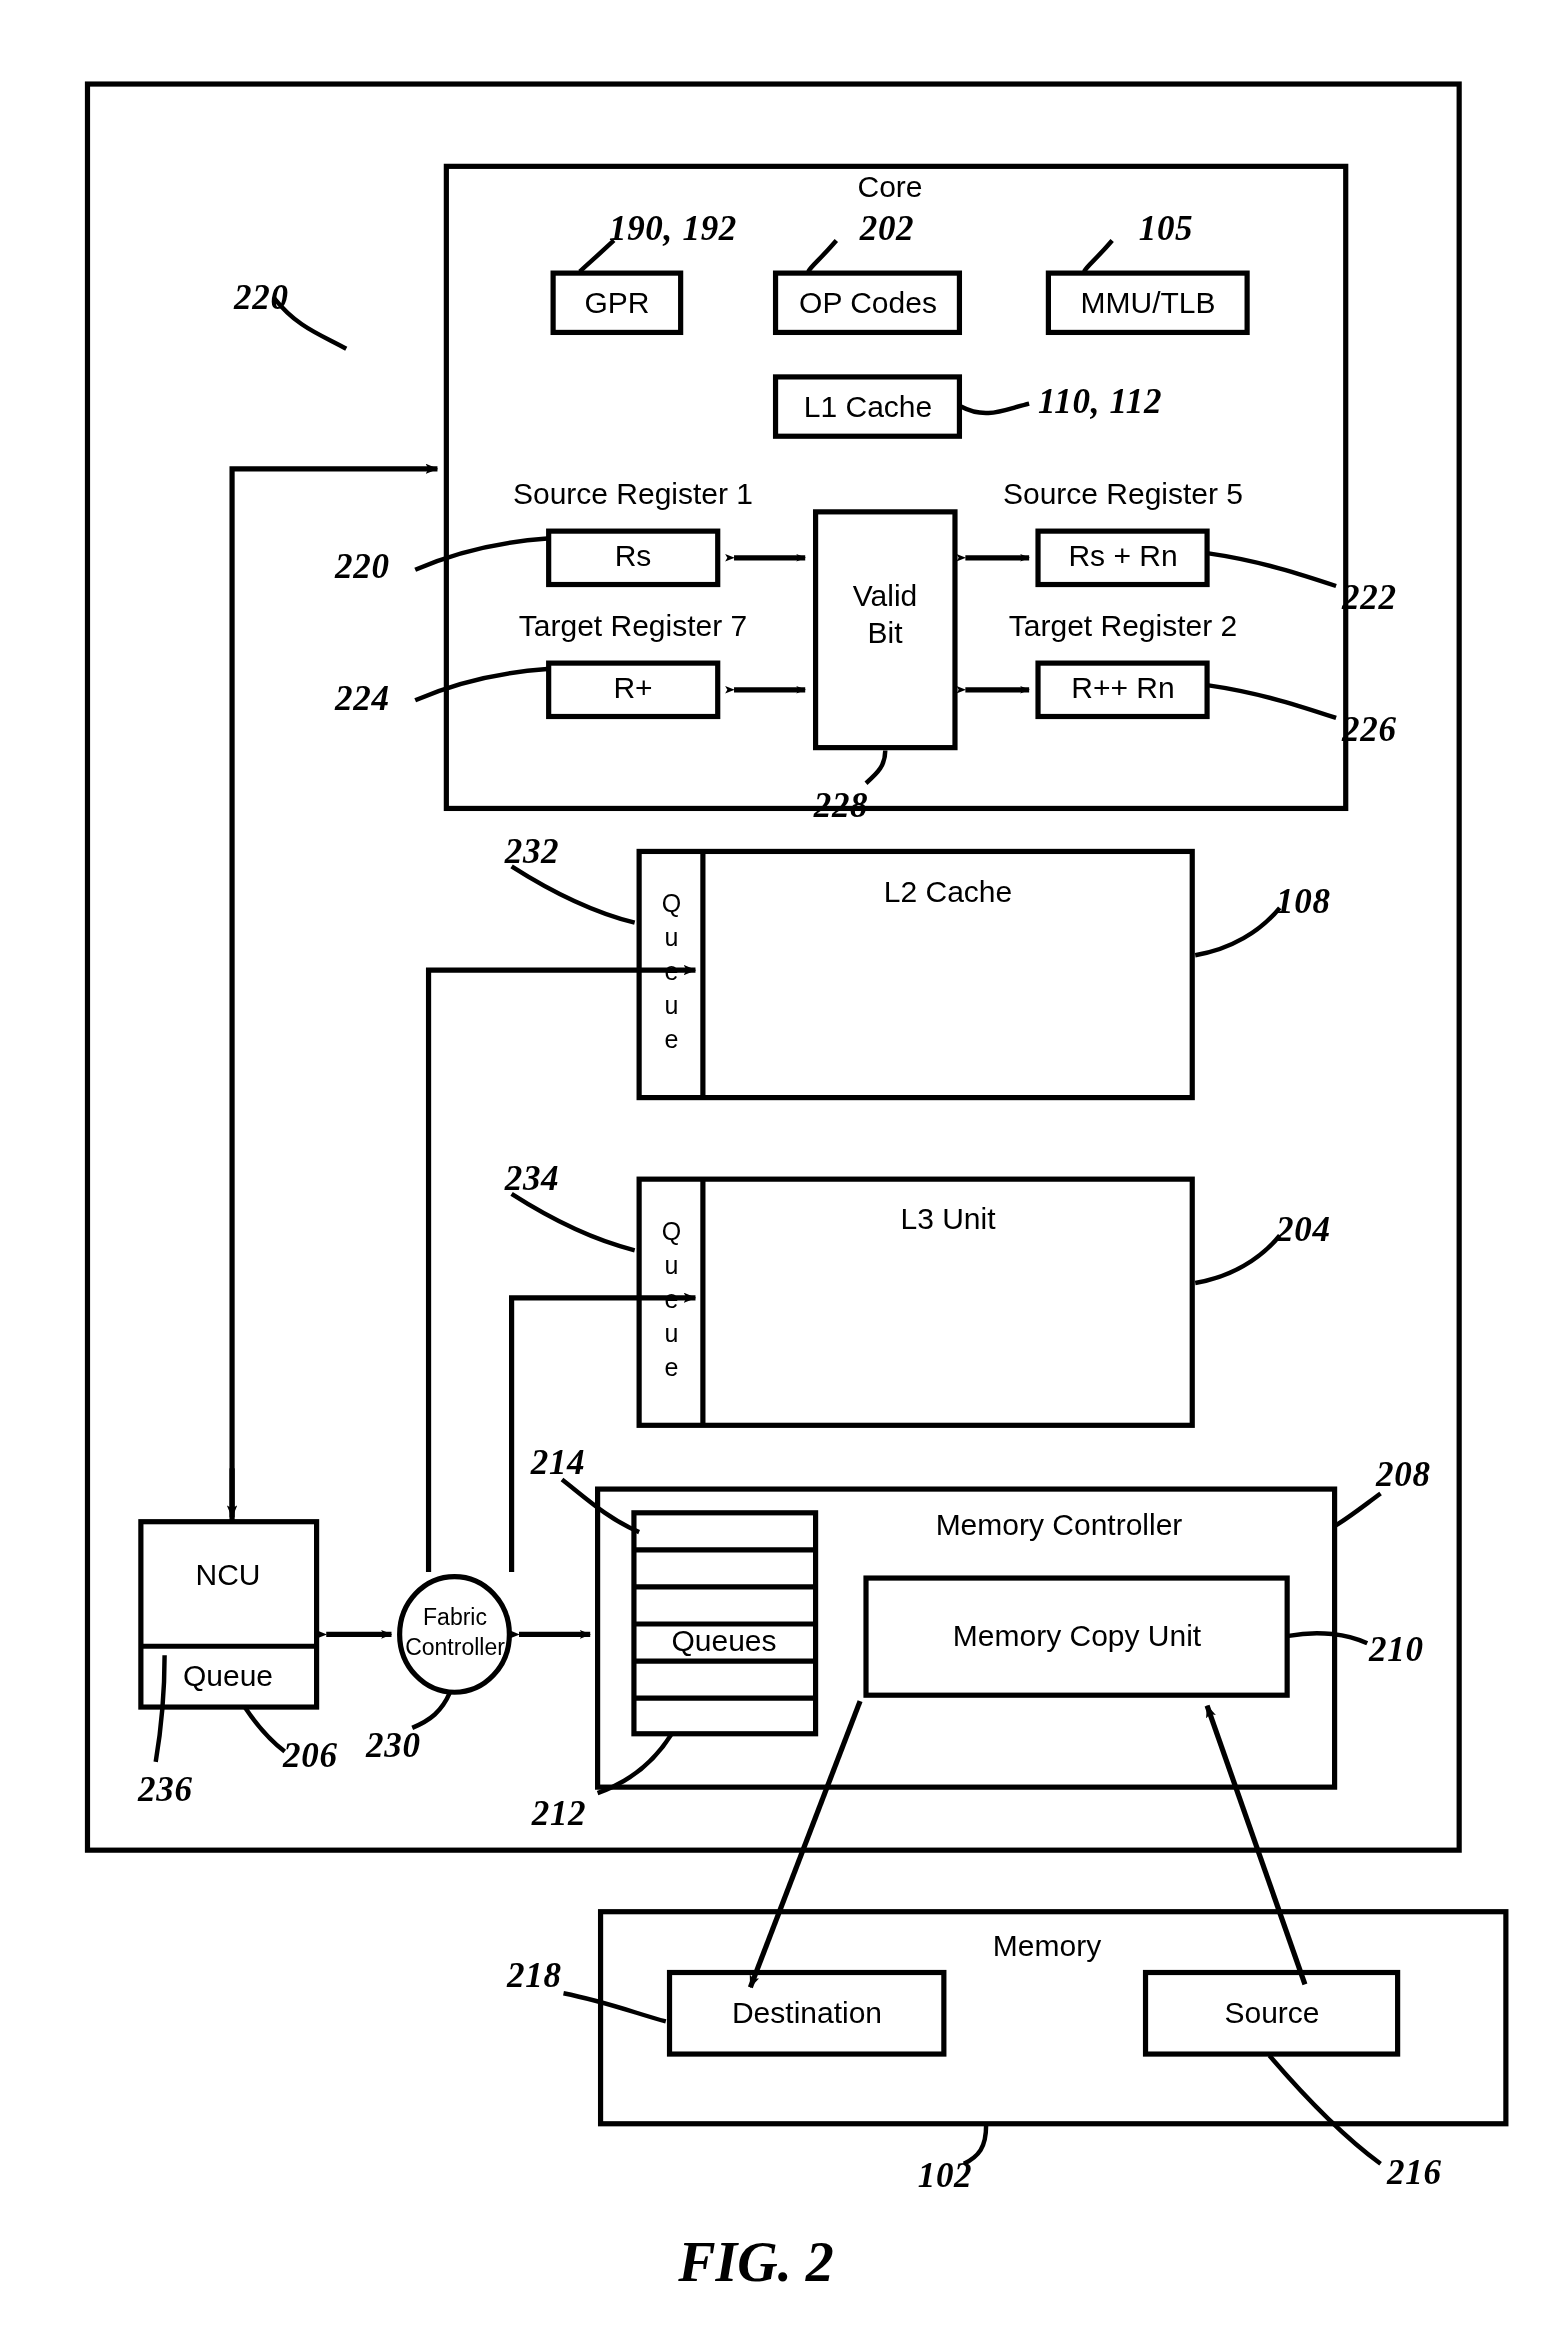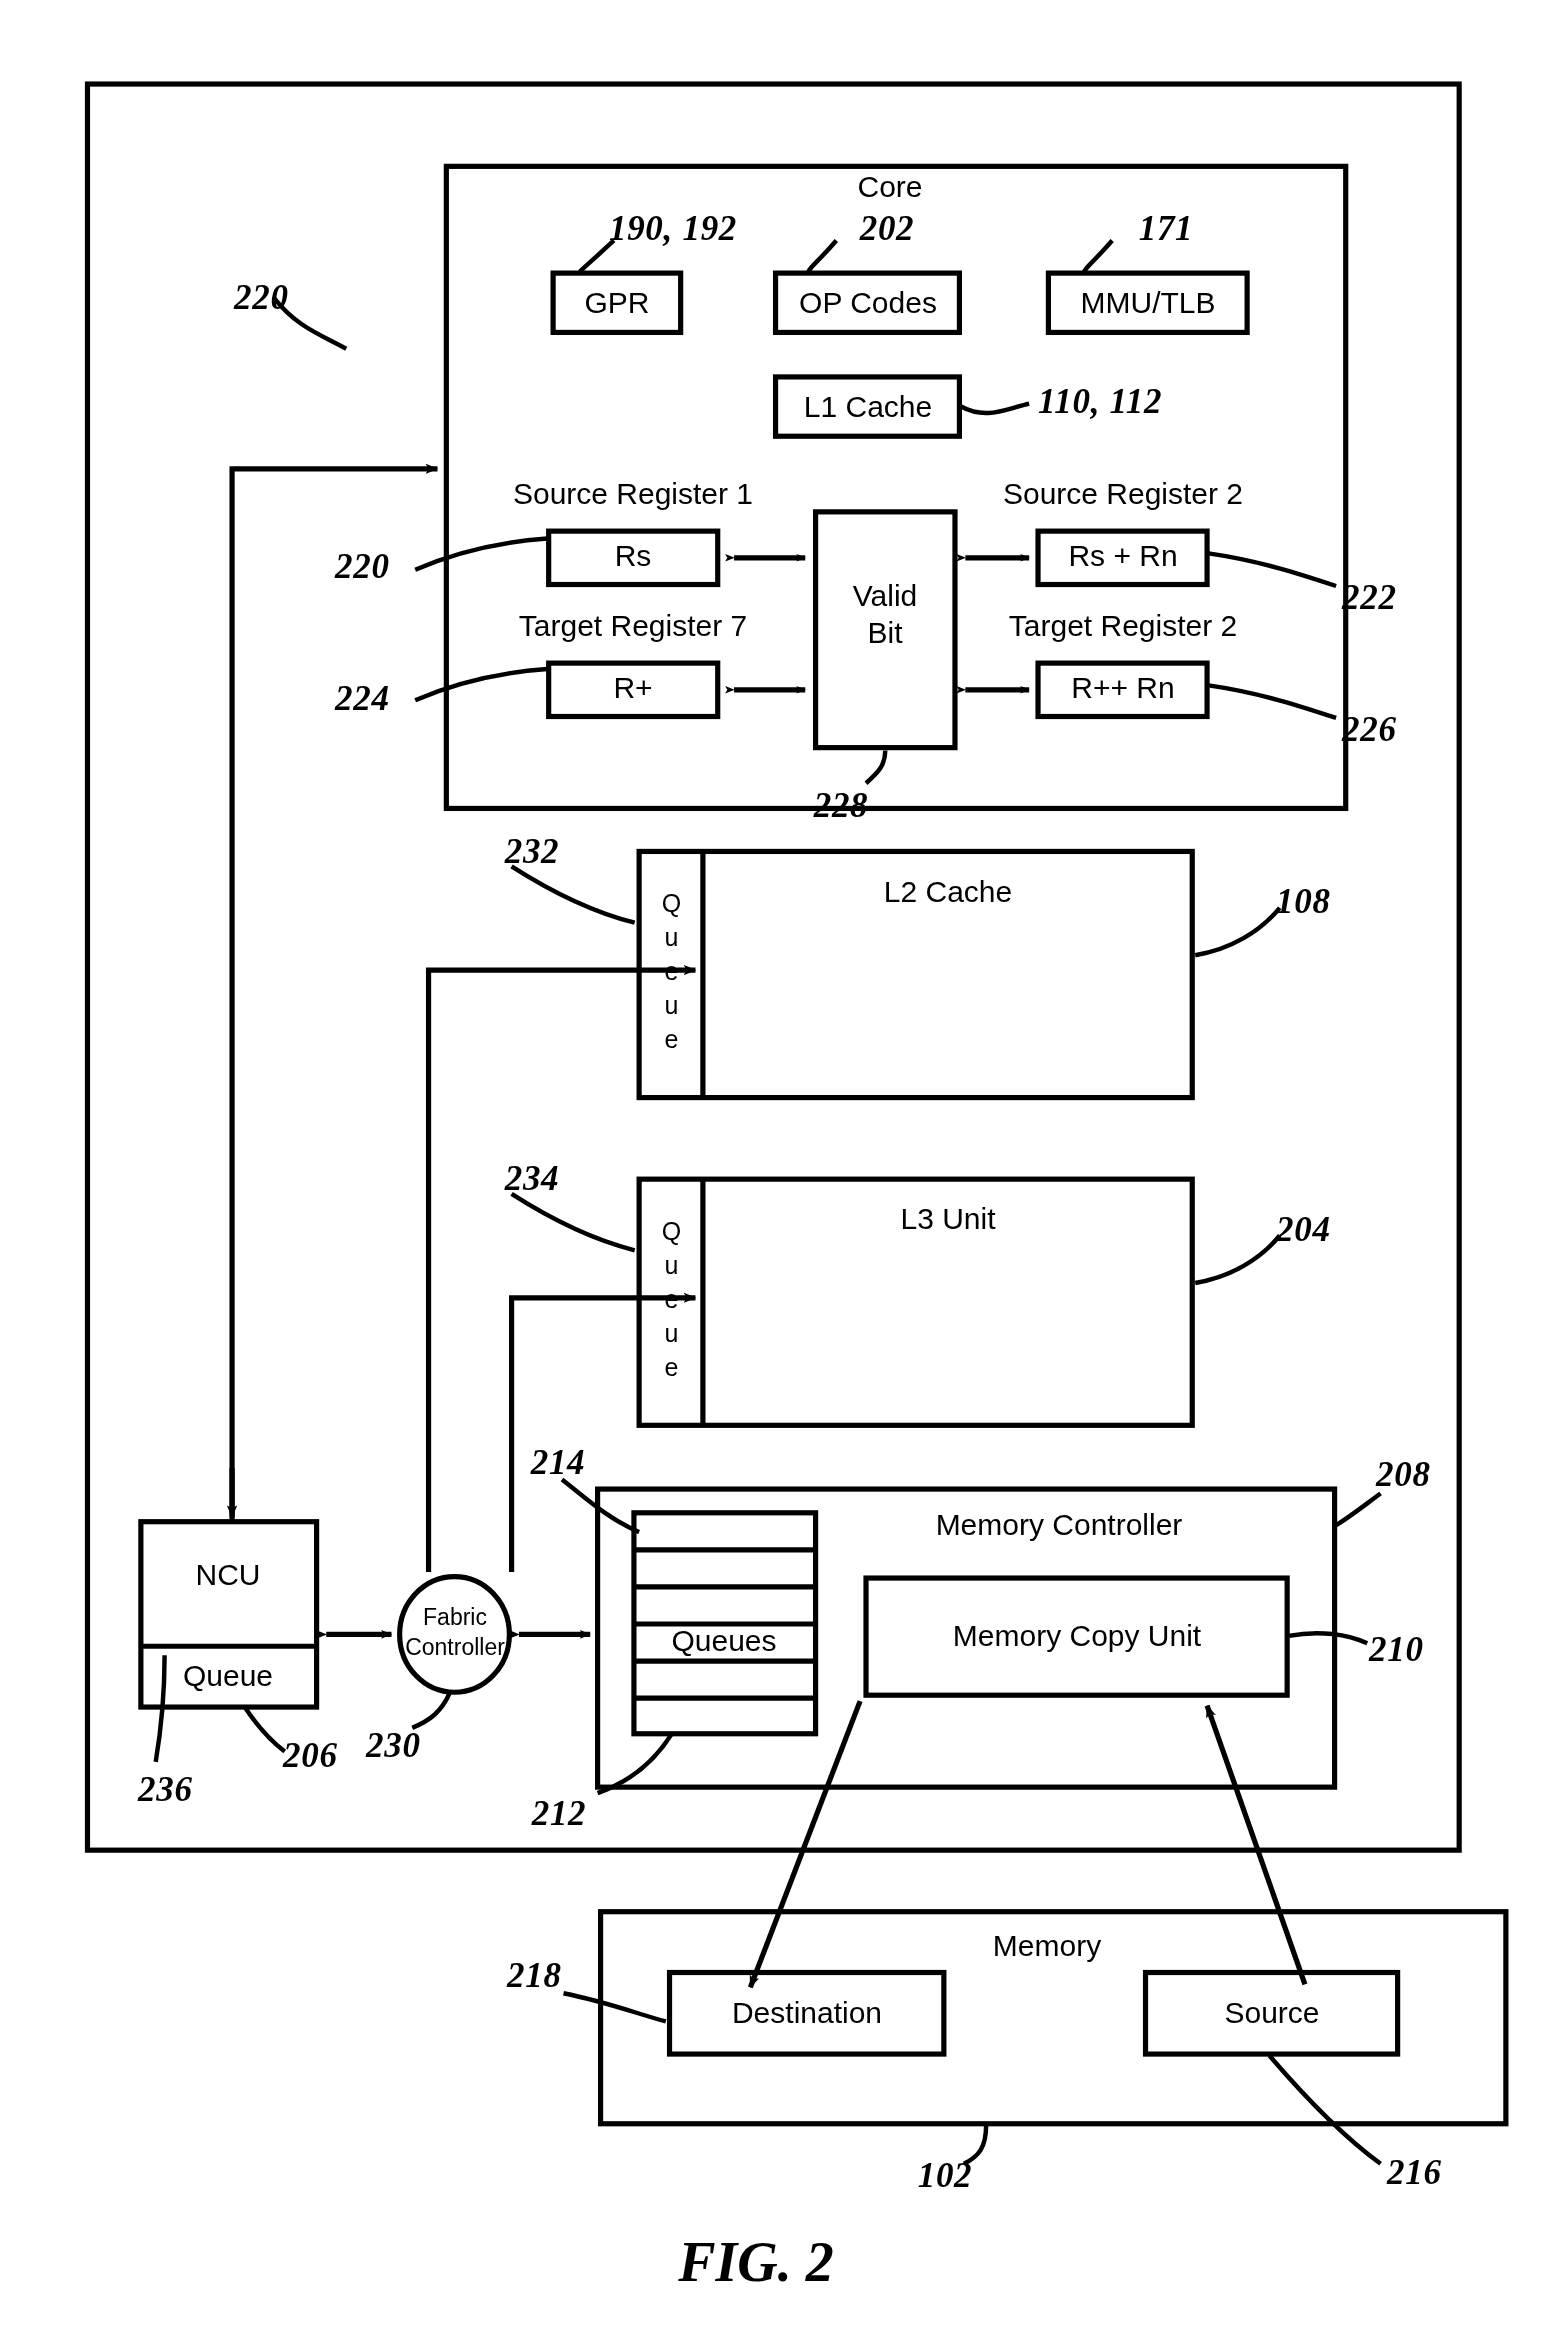--- a/index.html
+++ b/index.html
@@ -130,27 +130,27 @@
 
 <div class="lbl t ctr" style="left:890px;top:172px;">Core</div>
 
 <div class="lbl t ctr" style="left:617px;top:288px;">GPR</div>
 <div class="lbl t ctr" style="left:868px;top:288px;">OP Codes</div>
 <div class="lbl t ctr" style="left:1148px;top:288px;">MMU/TLB</div>
 <div class="lbl t ctr" style="left:868px;top:392px;">L1 Cache</div>
 
 <div class="lbl ref ctr" style="left:673px;top:211px;">190, 192</div>
 <div class="lbl ref ctr" style="left:887px;top:211px;">202</div>
-<div class="lbl ref ctr" style="left:1166px;top:211px;">171</div>
+<div class="lbl ref ctr" style="left:1166px;top:211px;">105</div>
 <div class="lbl ref" style="left:1038px;top:384px;">110, 112</div>
 
 <div class="lbl ref" style="left:234px;top:280px;">220</div>
 
 <div class="lbl t ctr" style="left:633px;top:479px;">Source Register 1</div>
-<div class="lbl t ctr" style="left:1123px;top:479px;">Source Register 2</div>
+<div class="lbl t ctr" style="left:1123px;top:479px;">Source Register 5</div>
 <div class="lbl t ctr" style="left:633px;top:611px;">Target Register 7</div>
 <div class="lbl t ctr" style="left:1123px;top:611px;">Target Register 2</div>
 
 <div class="lbl t ctr" style="left:633px;top:541px;">Rs</div>
 <div class="lbl t ctr" style="left:1123px;top:541px;">Rs + Rn</div>
 <div class="lbl t ctr" style="left:633px;top:673px;">R+</div>
 <div class="lbl t ctr" style="left:1123px;top:673px;">R++ Rn</div>
 
 <div class="lbl t ctr mc2" style="left:885px;top:580px;">Valid</div>
 <div class="lbl t ctr mc2" style="left:885px;top:617px;">Bit</div>

